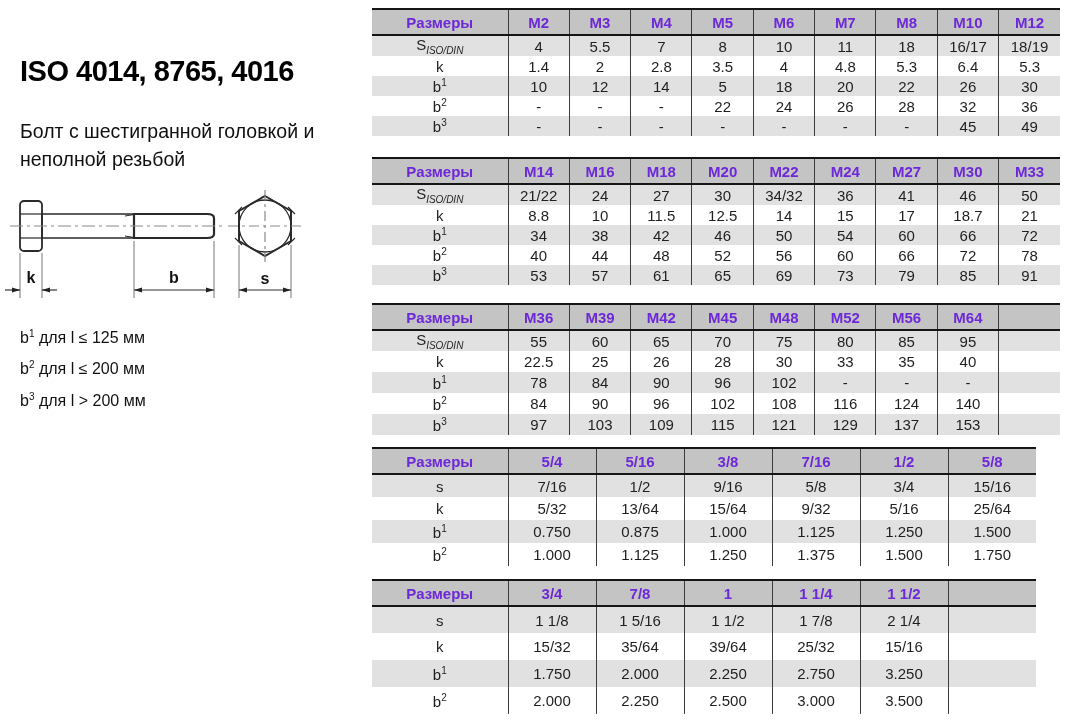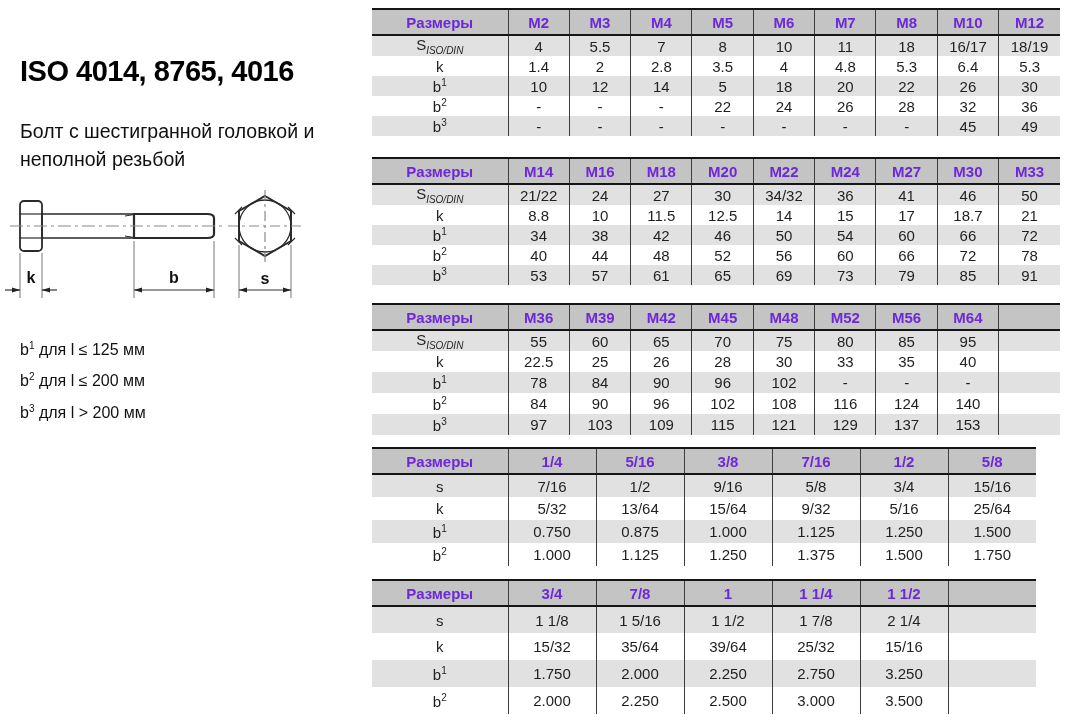--- a/index.html
+++ b/index.html
@@ -8,21 +8,21 @@
     position:relative; overflow:hidden; background:#ffffff;
     font-family:"Liberation Sans", sans-serif; color:#1a1a1a;
   }
 
   
   .left-panel { position:absolute; left:0; top:0; width:372px; height:720px; }
   .titles { padding:8px 0 0 20px;margin-top:44px; }
   .title-line { font-size:29px; font-weight:700; color:#000; line-height:38px; letter-spacing:-0.5px; }
   .subtitle { margin:27px 0 0 20px; width:330px; font-size:19.5px; line-height:28px; color:#101010; }
   .drawing-wrap { position:absolute; left:2px; top:186px; width:340px; height:124px; }
-  .legend { position:absolute; left:20px; top:320px; font-size:16px; line-height:27px; color:#111;margin-top:12px; }
+  .legend { position:absolute; left:20px; top:320px; font-size:16px; line-height:27px; color:#111; }
   .legend-line sup { font-size:10px; }
 
   
   .tables-container { position:absolute; left:372px; top:8px; width:695px; }
   table.dim-table {
     border-collapse:collapse; table-layout:fixed;
     border-top:2px solid #151515;
     font-size:15px; color:#1f1f1f;
   }
   .tbl-0, .tbl-1, .tbl-2 { width:688px; }
@@ -350,21 +350,21 @@
           <td>137</td>
           <td>153</td>
           <td></td>
         </tr>
       </tbody>
     </table>
     <table class="dim-table tbl-3">
       <thead>
         <tr>
           <th class="label-col">Размеры</th>
-          <th>1/4</th>
+          <th>5/4</th>
           <th>5/16</th>
           <th>3/8</th>
           <th>7/16</th>
           <th>1/2</th>
           <th>5/8</th>
         </tr>
       </thead>
       <tbody>
         <tr>
           <td class="label-col"><span>s</span></td>

